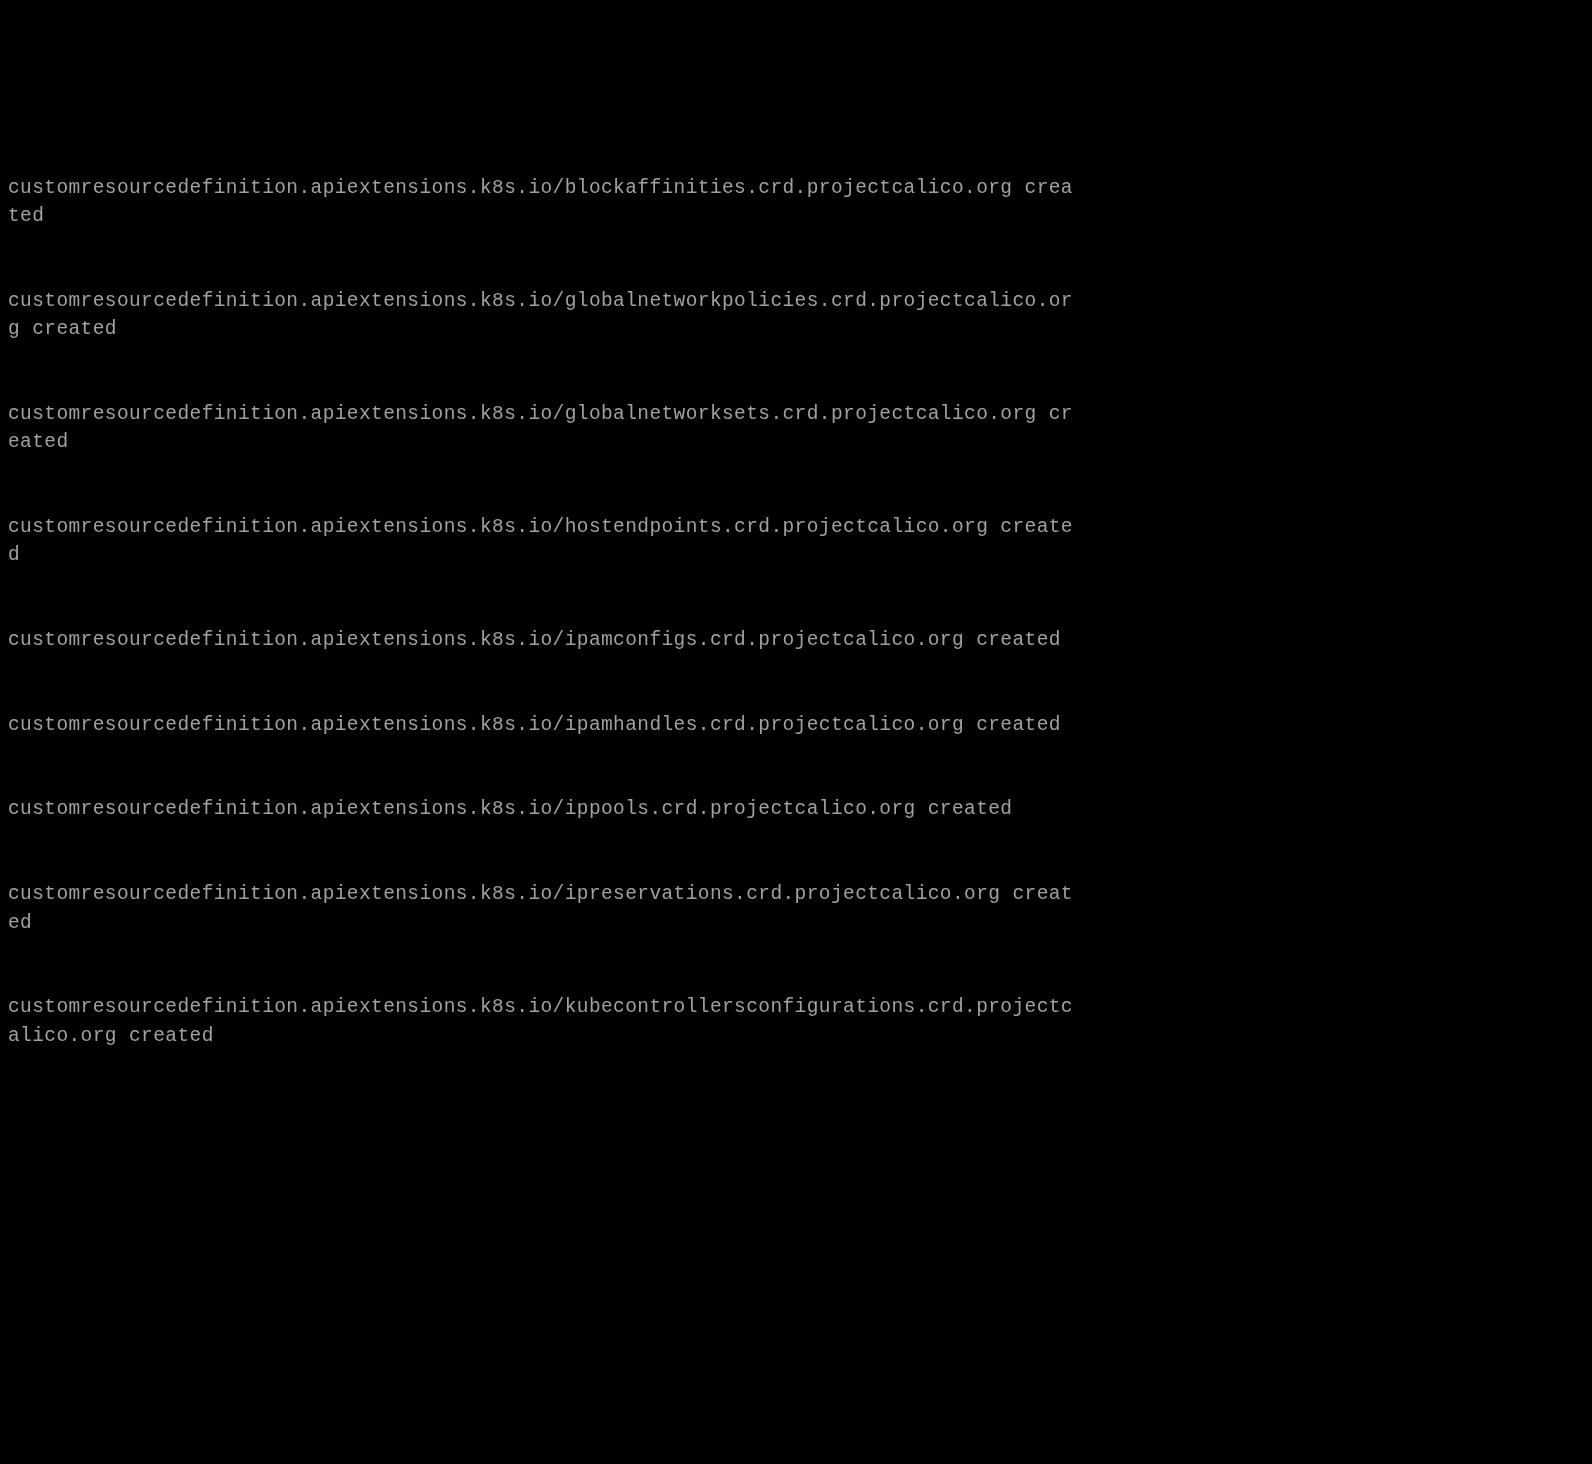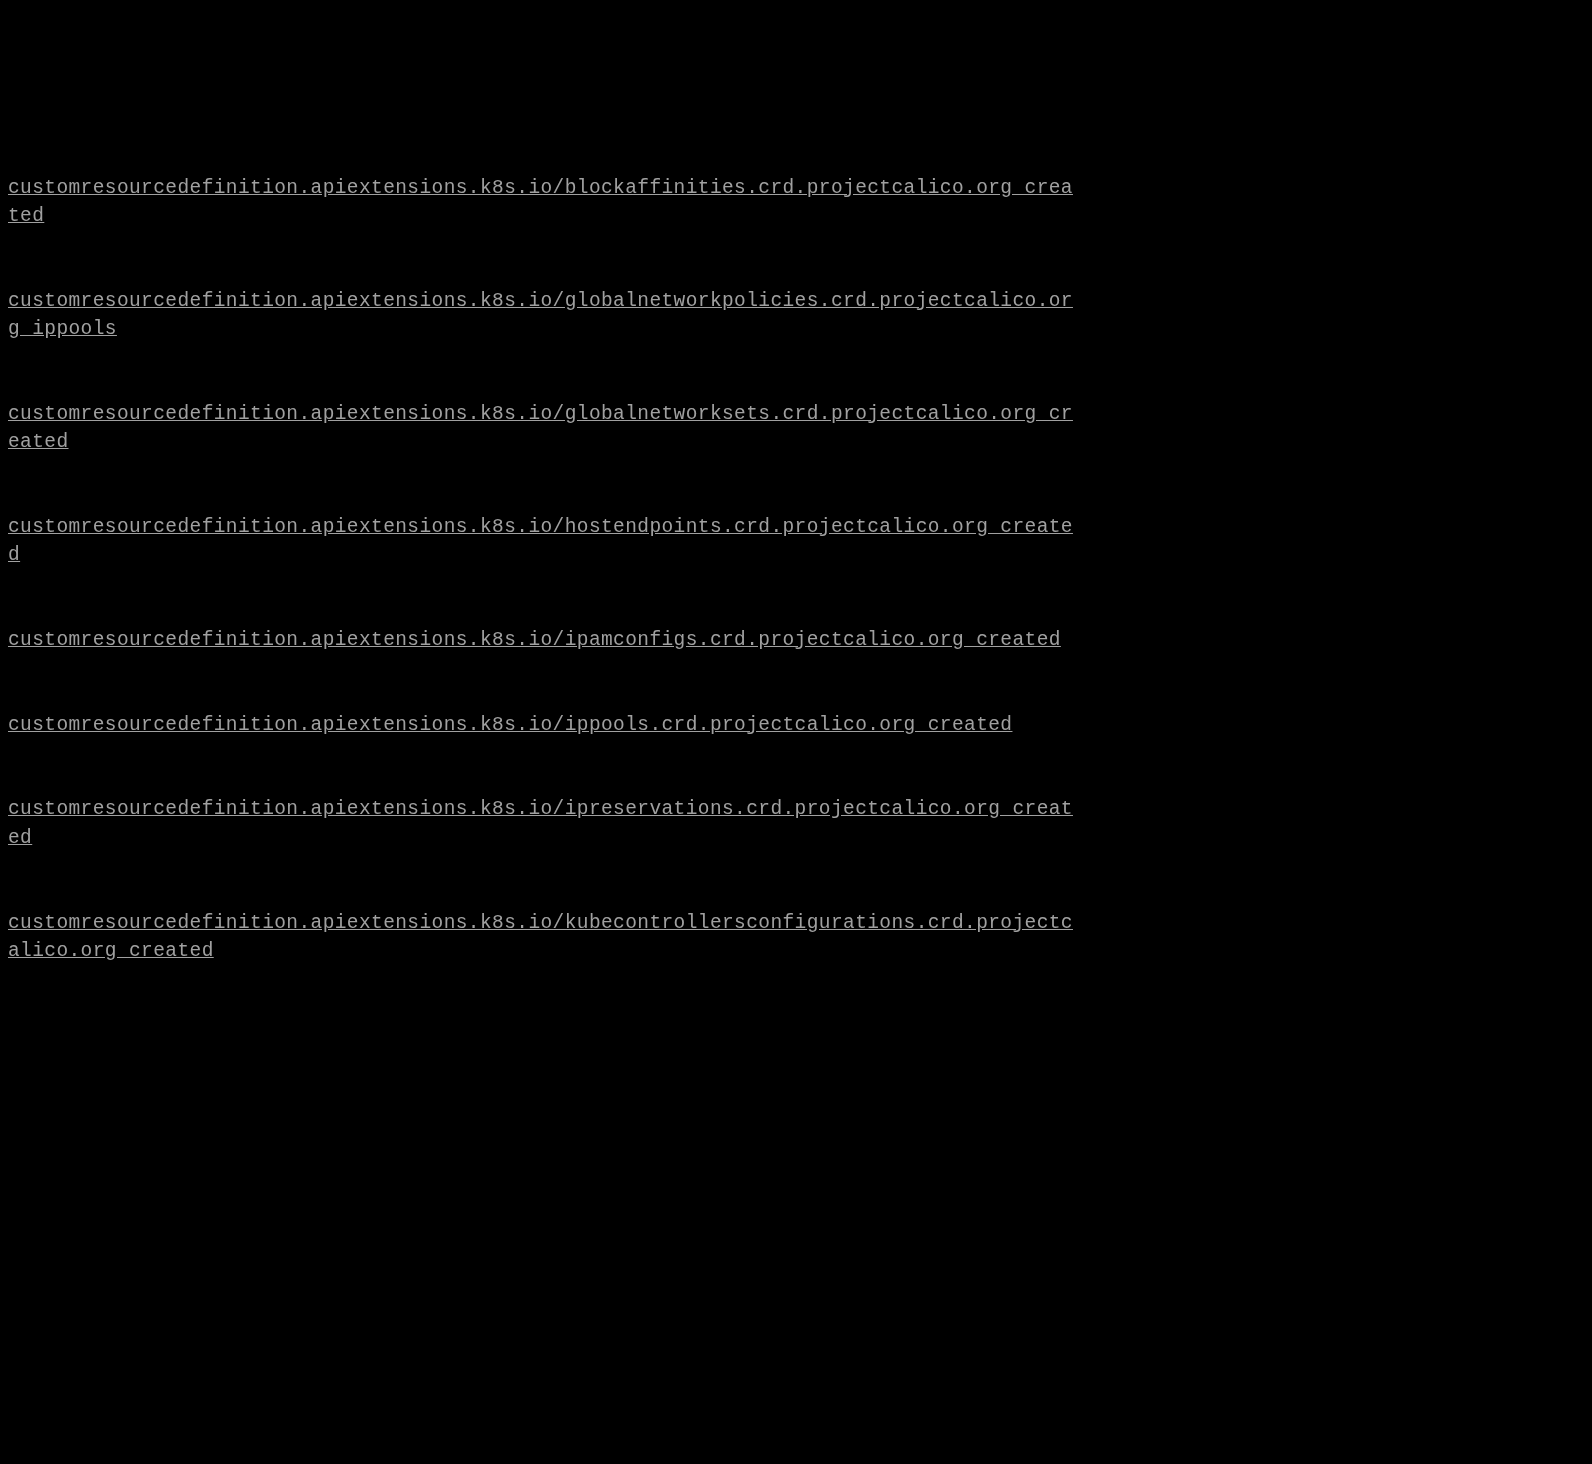--- a/index.html
+++ b/index.html
@@ -17,34 +17,34 @@
       white-space: pre-wrap;
       word-break: break-all;
       width: 1084px;
       letter-spacing: 0.4px;
     }
     .terminal-output {
       display: block;
     }
     .line {
       display: block;
-      text-decoration: underline;
     }
   </style>
 </head>
 <body>
 
 
 
 <div class="terminal-output">
   <span class="line">customresourcedefinition.apiextensions.k8s.io/blockaffinities.crd.projectcalico.org created</span>
-  <span class="line">customresourcedefinition.apiextensions.k8s.io/globalnetworkpolicies.crd.projectcalico.org ippools</span>
+  <span class="line">customresourcedefinition.apiextensions.k8s.io/globalnetworkpolicies.crd.projectcalico.org created</span>
   <span class="line">customresourcedefinition.apiextensions.k8s.io/globalnetworksets.crd.projectcalico.org created</span>
   <span class="line">customresourcedefinition.apiextensions.k8s.io/hostendpoints.crd.projectcalico.org created</span>
   <span class="line">customresourcedefinition.apiextensions.k8s.io/ipamconfigs.crd.projectcalico.org created</span>
+  <span class="line">customresourcedefinition.apiextensions.k8s.io/ipamhandles.crd.projectcalico.org created</span>
   <span class="line">customresourcedefinition.apiextensions.k8s.io/ippools.crd.projectcalico.org created</span>
   <span class="line">customresourcedefinition.apiextensions.k8s.io/ipreservations.crd.projectcalico.org created</span>
   <span class="line">customresourcedefinition.apiextensions.k8s.io/kubecontrollersconfigurations.crd.projectcalico.org created</span>
   
   
   
   
   
   
   

